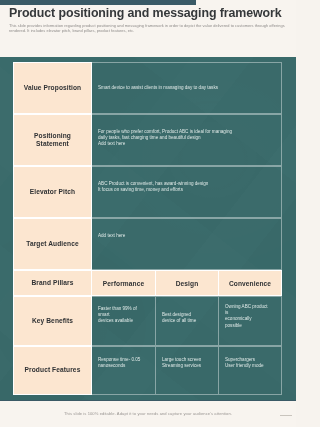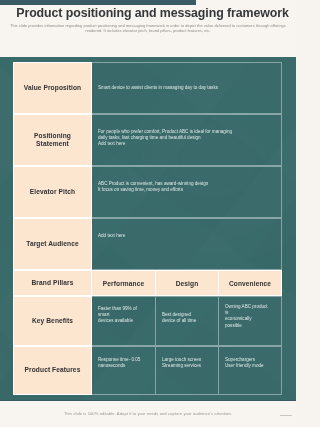--- a/index.html
+++ b/index.html
@@ -12,21 +12,21 @@
   }
   .slide{position:absolute;inset:0;background:#f8f4ef;}
 
   
   .top-bar{
     position:absolute;left:0;top:0;width:196px;height:5px;
     background:#3a5a66;
   }
 
   
-  .header{position:absolute;left:0;top:6px;width:296px;text-align:center;}
+  .header{position:absolute;left:0;top:6px;width:296px;}
   .title{
     margin:0 0 0 9px;
     font-size:12.4px;font-weight:bold;color:#35383a;
     letter-spacing:-0.1px;line-height:14px;
     white-space:nowrap;
   }
   .subtitle{
     margin:3px 9px 0 9px;
     font-size:3.9px;line-height:5.4px;color:#8d8a88;
     letter-spacing:0.05px;

